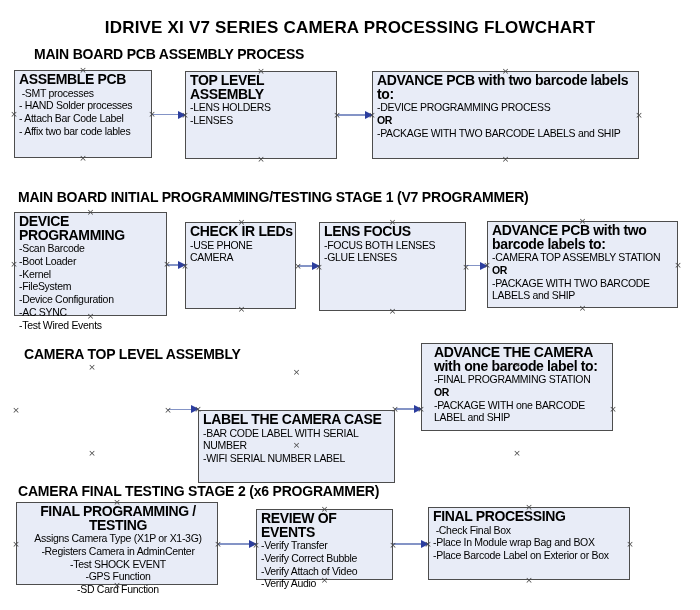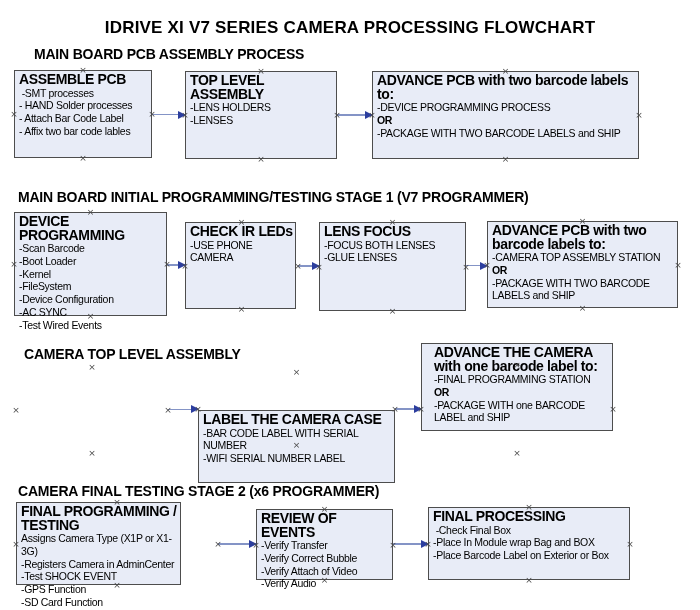--- a/index.html
+++ b/index.html
@@ -164,21 +164,21 @@
       <div class="box-line">-PACKAGE WITH one BARCODE LABEL and SHIP</div>
     </div>
     <div class="anchor" style="left: 517px; top: 365px;">×</div>
     <div class="anchor" style="left: 517px; top: 453px;">×</div>
     <div class="anchor" style="left: 421px; top: 409px;">×</div>
     <div class="anchor" style="left: 613px; top: 409px;">×</div>
     <div class="arrow" style="left: 395px; top: 408px; width: 26px;">
       <div class="head"></div>
     </div>
     <div class="section-heading" style="left: 18px; top: 483px;">CAMERA FINAL TESTING STAGE 2 (x6 PROGRAMMER)</div>
-    <div class="pbox" style="left: 16px; top: 502px; width: 165px; height: 83px;">
+    <div class="pbox" style="left: 16px; top: 502px; width: 202px; height: 83px; text-align: center;">
       <div class="box-title">FINAL PROGRAMMING / TESTING</div>
       <div class="box-line">Assigns Camera Type (X1P or X1-3G)</div>
       <div class="box-line">-Registers Camera in AdminCenter</div>
       <div class="box-line">-Test SHOCK EVENT</div>
       <div class="box-line">-GPS Function</div>
       <div class="box-line">-SD Card Function</div>
     </div>
     <div class="anchor" style="left: 117px; top: 502px;">×</div>
     <div class="anchor" style="left: 117px; top: 585px;">×</div>
     <div class="anchor" style="left: 16px; top: 543.5px;">×</div>

